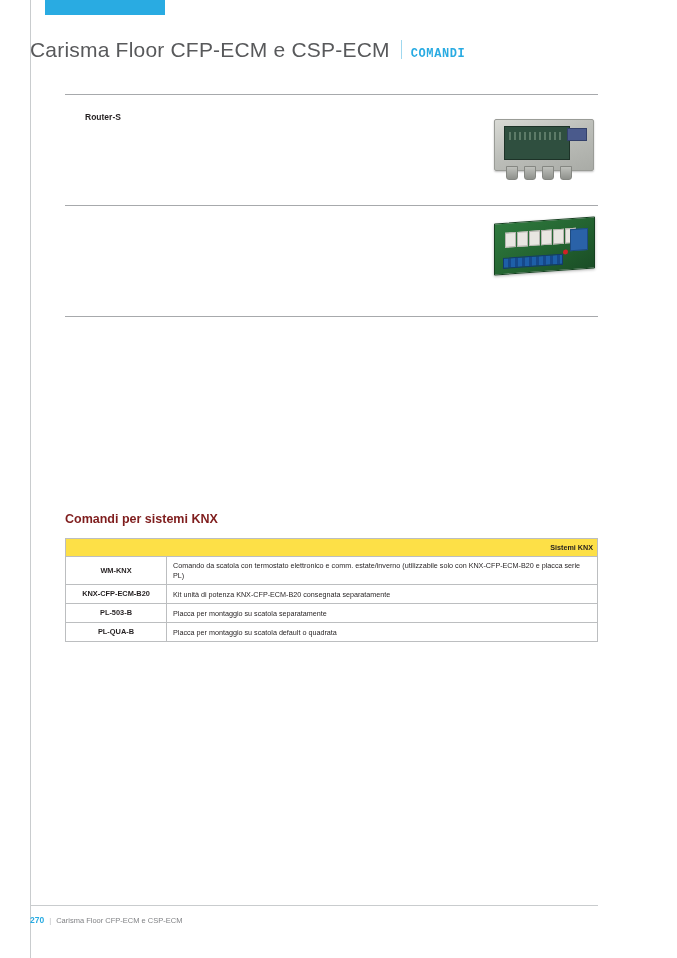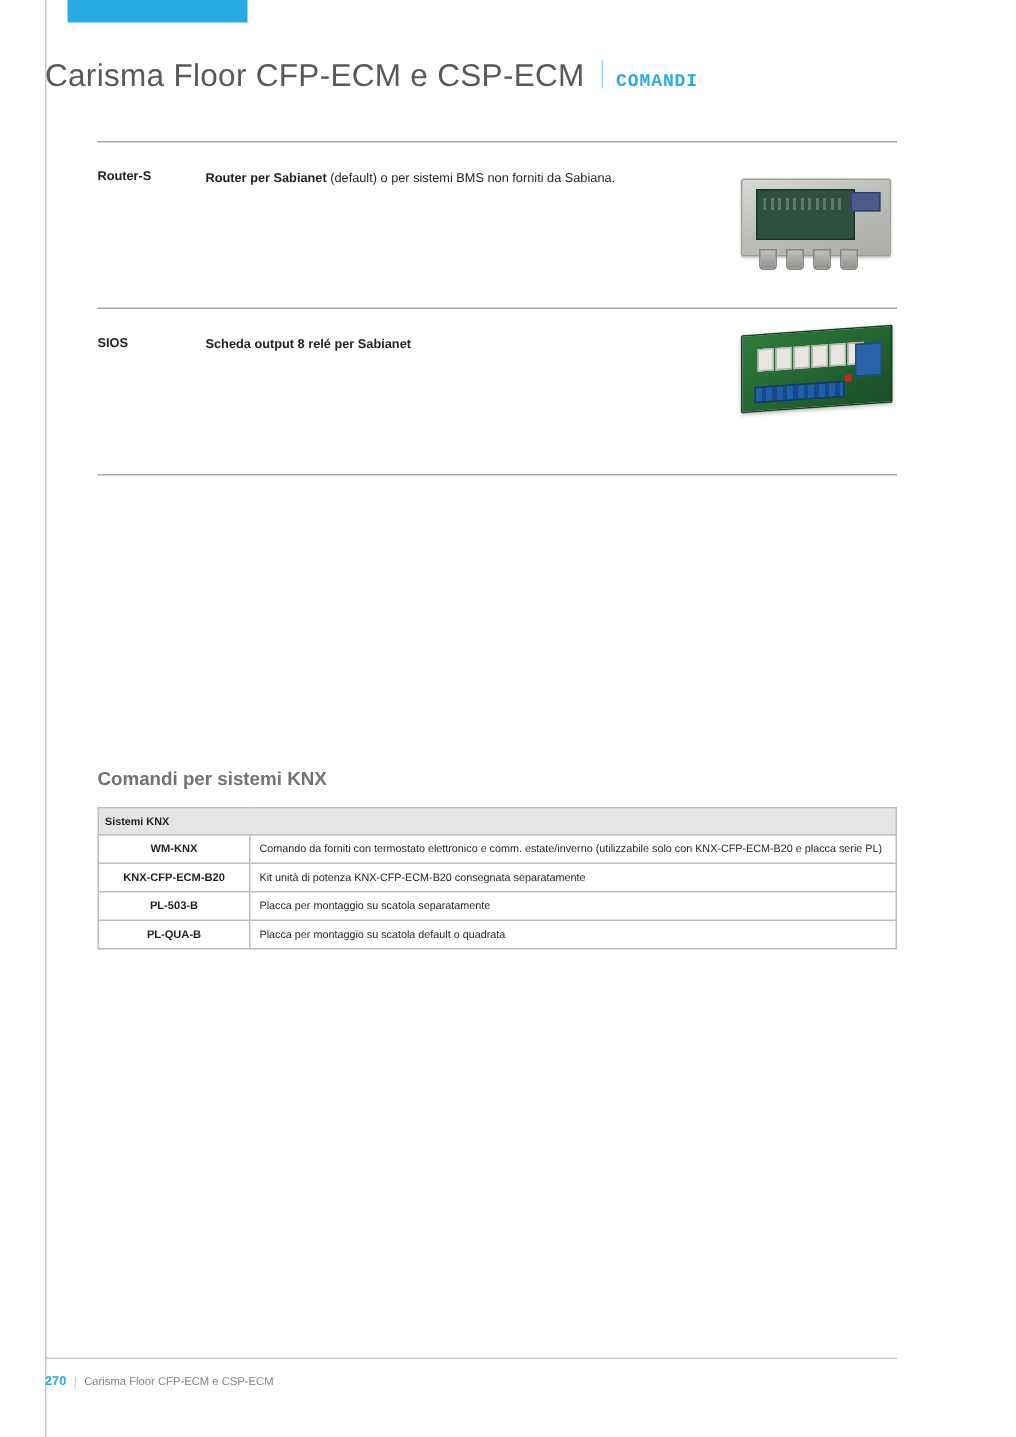--- a/index.html
+++ b/index.html
@@ -78,20 +78,21 @@
     width: 533px;
   }
   .item-rule {
     width: 533px;
     height: 1px;
     background: #a7a9ac;
   }
   .item {
     position: relative;
     min-height: 110px;
+    margin-left: 20px;
   }
   .item-inner {
     display: flex;
     padding-top: 17px;
   }
   .item-code {
     width: 72px;
     flex: 0 0 72px;
     font-size: 8.5px;
     font-weight: bold;
@@ -232,36 +233,36 @@
     border-radius: 50%;
   }
 
   
   .knx-title {
     position: absolute;
     left: 65px;
     top: 512px;
     font-size: 12.5px;
     font-weight: bold;
-    color: #737373;
+    color: #7f1d1d;
   }
   .knx-table {
     position: absolute;
     left: 65px;
     top: 538px;
     width: 533px;
     border-collapse: collapse;
     font-size: 7.2px;
   }
   .knx-table th {
-    background: #e5e5e5;
+    background: #fde047;
     border: 1px solid #bcbec0;
     font-size: 7.2px;
     font-weight: bold;
-    text-align: left;
+    text-align: right;
     padding: 4px 4px;
     color: #231f20;
   }
   .knx-table td {
     border: 1px solid #bcbec0;
     padding: 4px 6px;
     color: #231f20;
     vertical-align: middle;
     line-height: 1.35;
   }
@@ -315,45 +316,36 @@
     <span class="header-sub">COMANDI</span>
   </div>
 
   <div class="items">
 
     <div class="item-rule"></div>
 
     <div class="item">
       <div class="item-inner">
         <div class="item-code">Router-S</div>
-        <div class="item-desc">
-          <b>Router per Sabianet</b><span> (default) o per sistemi BMS non forniti da Sabiana.</span>
-        </div>
       </div>
       <div class="item-photo photo-router">
         <div class="router-body">
           <div class="router-inner"></div>
           <div class="router-chip"></div>
         </div>
         <div class="router-foot rf1"></div>
         <div class="router-foot rf2"></div>
         <div class="router-foot rf3"></div>
         <div class="router-foot rf4"></div>
       </div>
     </div>
 
     <div class="item-rule"></div>
 
     <div class="item">
-      <div class="item-inner">
-        <div class="item-code">SIOS</div>
-        <div class="item-desc">
-          <b>Scheda output 8 relé per Sabianet</b><span></span>
-        </div>
-      </div>
       <div class="item-photo photo-sios">
         <div class="sios-board">
           <div class="relay r1"></div>
           <div class="relay r2"></div>
           <div class="relay r3"></div>
           <div class="relay r4"></div>
           <div class="relay r5"></div>
           <div class="relay r6"></div>
           <div class="term"></div>
           <div class="blue-chip"></div>
@@ -369,21 +361,21 @@
 
   <table class="knx-table">
     <thead>
       <tr>
         <th colspan="2">Sistemi KNX</th>
       </tr>
     </thead>
     <tbody>
       <tr>
         <td class="code">WM-KNX</td>
-        <td>Comando da forniti con termostato elettronico e comm. estate/inverno (utilizzabile solo con KNX-CFP-ECM-B20 e placca serie PL)</td>
+        <td>Comando da scatola con termostato elettronico e comm. estate/inverno (utilizzabile solo con KNX-CFP-ECM-B20 e placca serie PL)</td>
       </tr>
       <tr>
         <td class="code">KNX-CFP-ECM-B20</td>
         <td>Kit unità di potenza KNX-CFP-ECM-B20 consegnata separatamente</td>
       </tr>
       <tr>
         <td class="code">PL-503-B</td>
         <td>Placca per montaggio su scatola separatamente</td>
       </tr>
       <tr>

